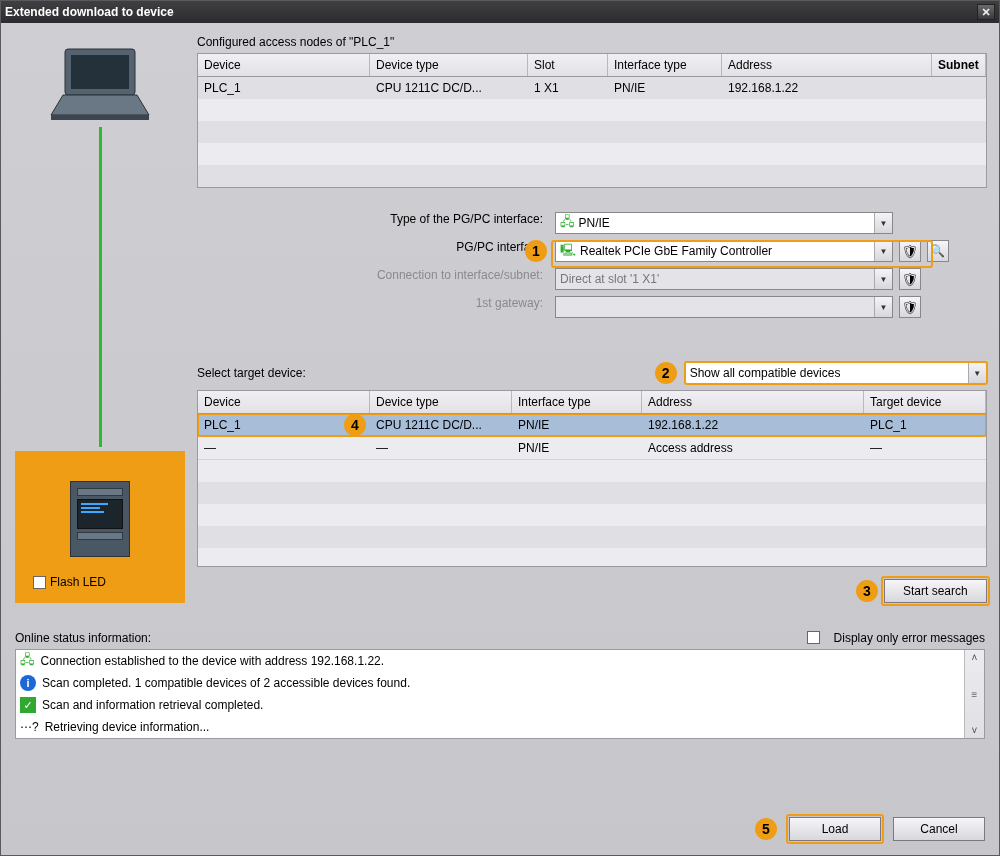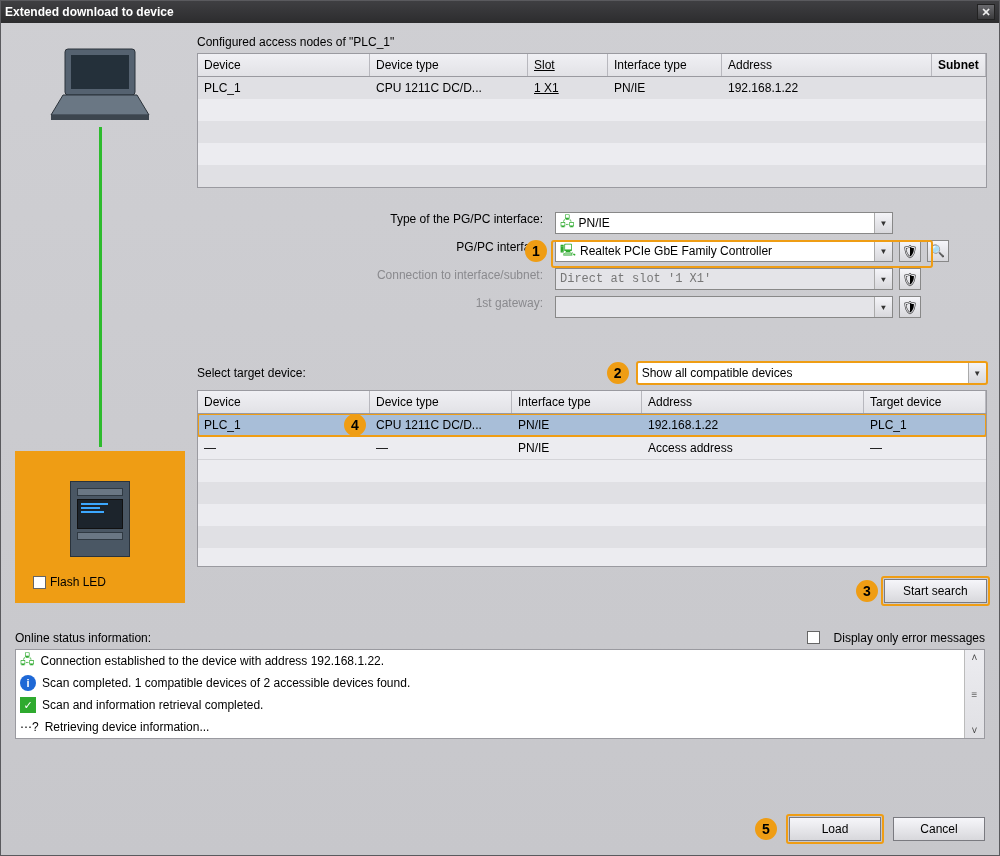--- a/index.html
+++ b/index.html
@@ -120,42 +120,42 @@
   .table .row { display:flex; }
   .table .row .cell {
     padding:4px 6px;
     font-size:12px;
   }
   .table .stripe { height:22px; }
   .table .stripe:nth-child(even){ background:#e0e0e4; }
   .table .stripe:nth-child(odd){ background:#ececf0; }
 
   
-  .t1 .c1{width:172px;} .t1 .c2{width:158px;} .t1 .c3{width:80px;text-decoration:underline;} .t1 .c4{width:114px;} .t1 .c5{width:210px;} .t1 .c6{flex:1;font-weight:bold;}
+  .t1 .c1{width:172px;} .t1 .c2{width:158px;} .t1 .c3{width:80px;} .t1 .c4{width:114px;} .t1 .c5{width:210px;} .t1 .c6{flex:1;font-weight:bold;}
 
   .formrows { margin-top:24px; }
   .formrow {
     display:flex; align-items:flex-start; gap:6px;
     height:28px;
     position:relative;
   }
   .formrow .lbl { width:352px; text-align:right; padding-right:6px; font-size:12px; }
   .formrow .lbl.disabled { color:#8a8a8e; }
   .select {
     flex:1;
     border:1px solid #888;
     background:#fff;
     height:22px;
     display:flex; align-items:center;
     padding:0 4px;
     gap:4px;
     font-size:12px;
     position:relative;
   }
-  .select.disabled { background:#e4e4e8; color:#777;font-family:Liberation Mono, monospace; }
+  .select.disabled { background:#e4e4e8; color:#777; }
   .select .dd {
     width:18px; height:20px;
     border-left:1px solid #aaa;
     background:linear-gradient(#f4f4f8,#d8d8dc);
     display:flex; align-items:center; justify-content:center;
     position:absolute; right:0; top:0; bottom:0;
   }
   .select .dd::after { content:"▼"; font-size:8px; color:#333; }
   .highlight-box {
     position:absolute;
@@ -344,21 +344,21 @@
             <div class="iconbtn shield">🛡</div>
             <div style="width:22px"></div>
           </div>
         </div>
 
         <div class="midsection">
           <div class="targetrow">
             <span class="lbl2">Select target device:</span>
             <span class="spacer2"></span>
             <div class="badge">2</div>
-            <div class="select" style="width:350px; flex:0 0 auto; position:relative">
+            <div class="select" style="width:302px; flex:0 0 auto; position:relative">
               <span>Show all compatible devices</span>
               <div class="dd"></div>
               <div class="highlight-box" style="left:-2px; right:-2px; top:-2px; bottom:-2px;"></div>
             </div>
           </div>
 
           <div class="table t2">
             <div class="hdr">
               <div class="cell c1">Device</div>
               <div class="cell c2">Device type</div>

